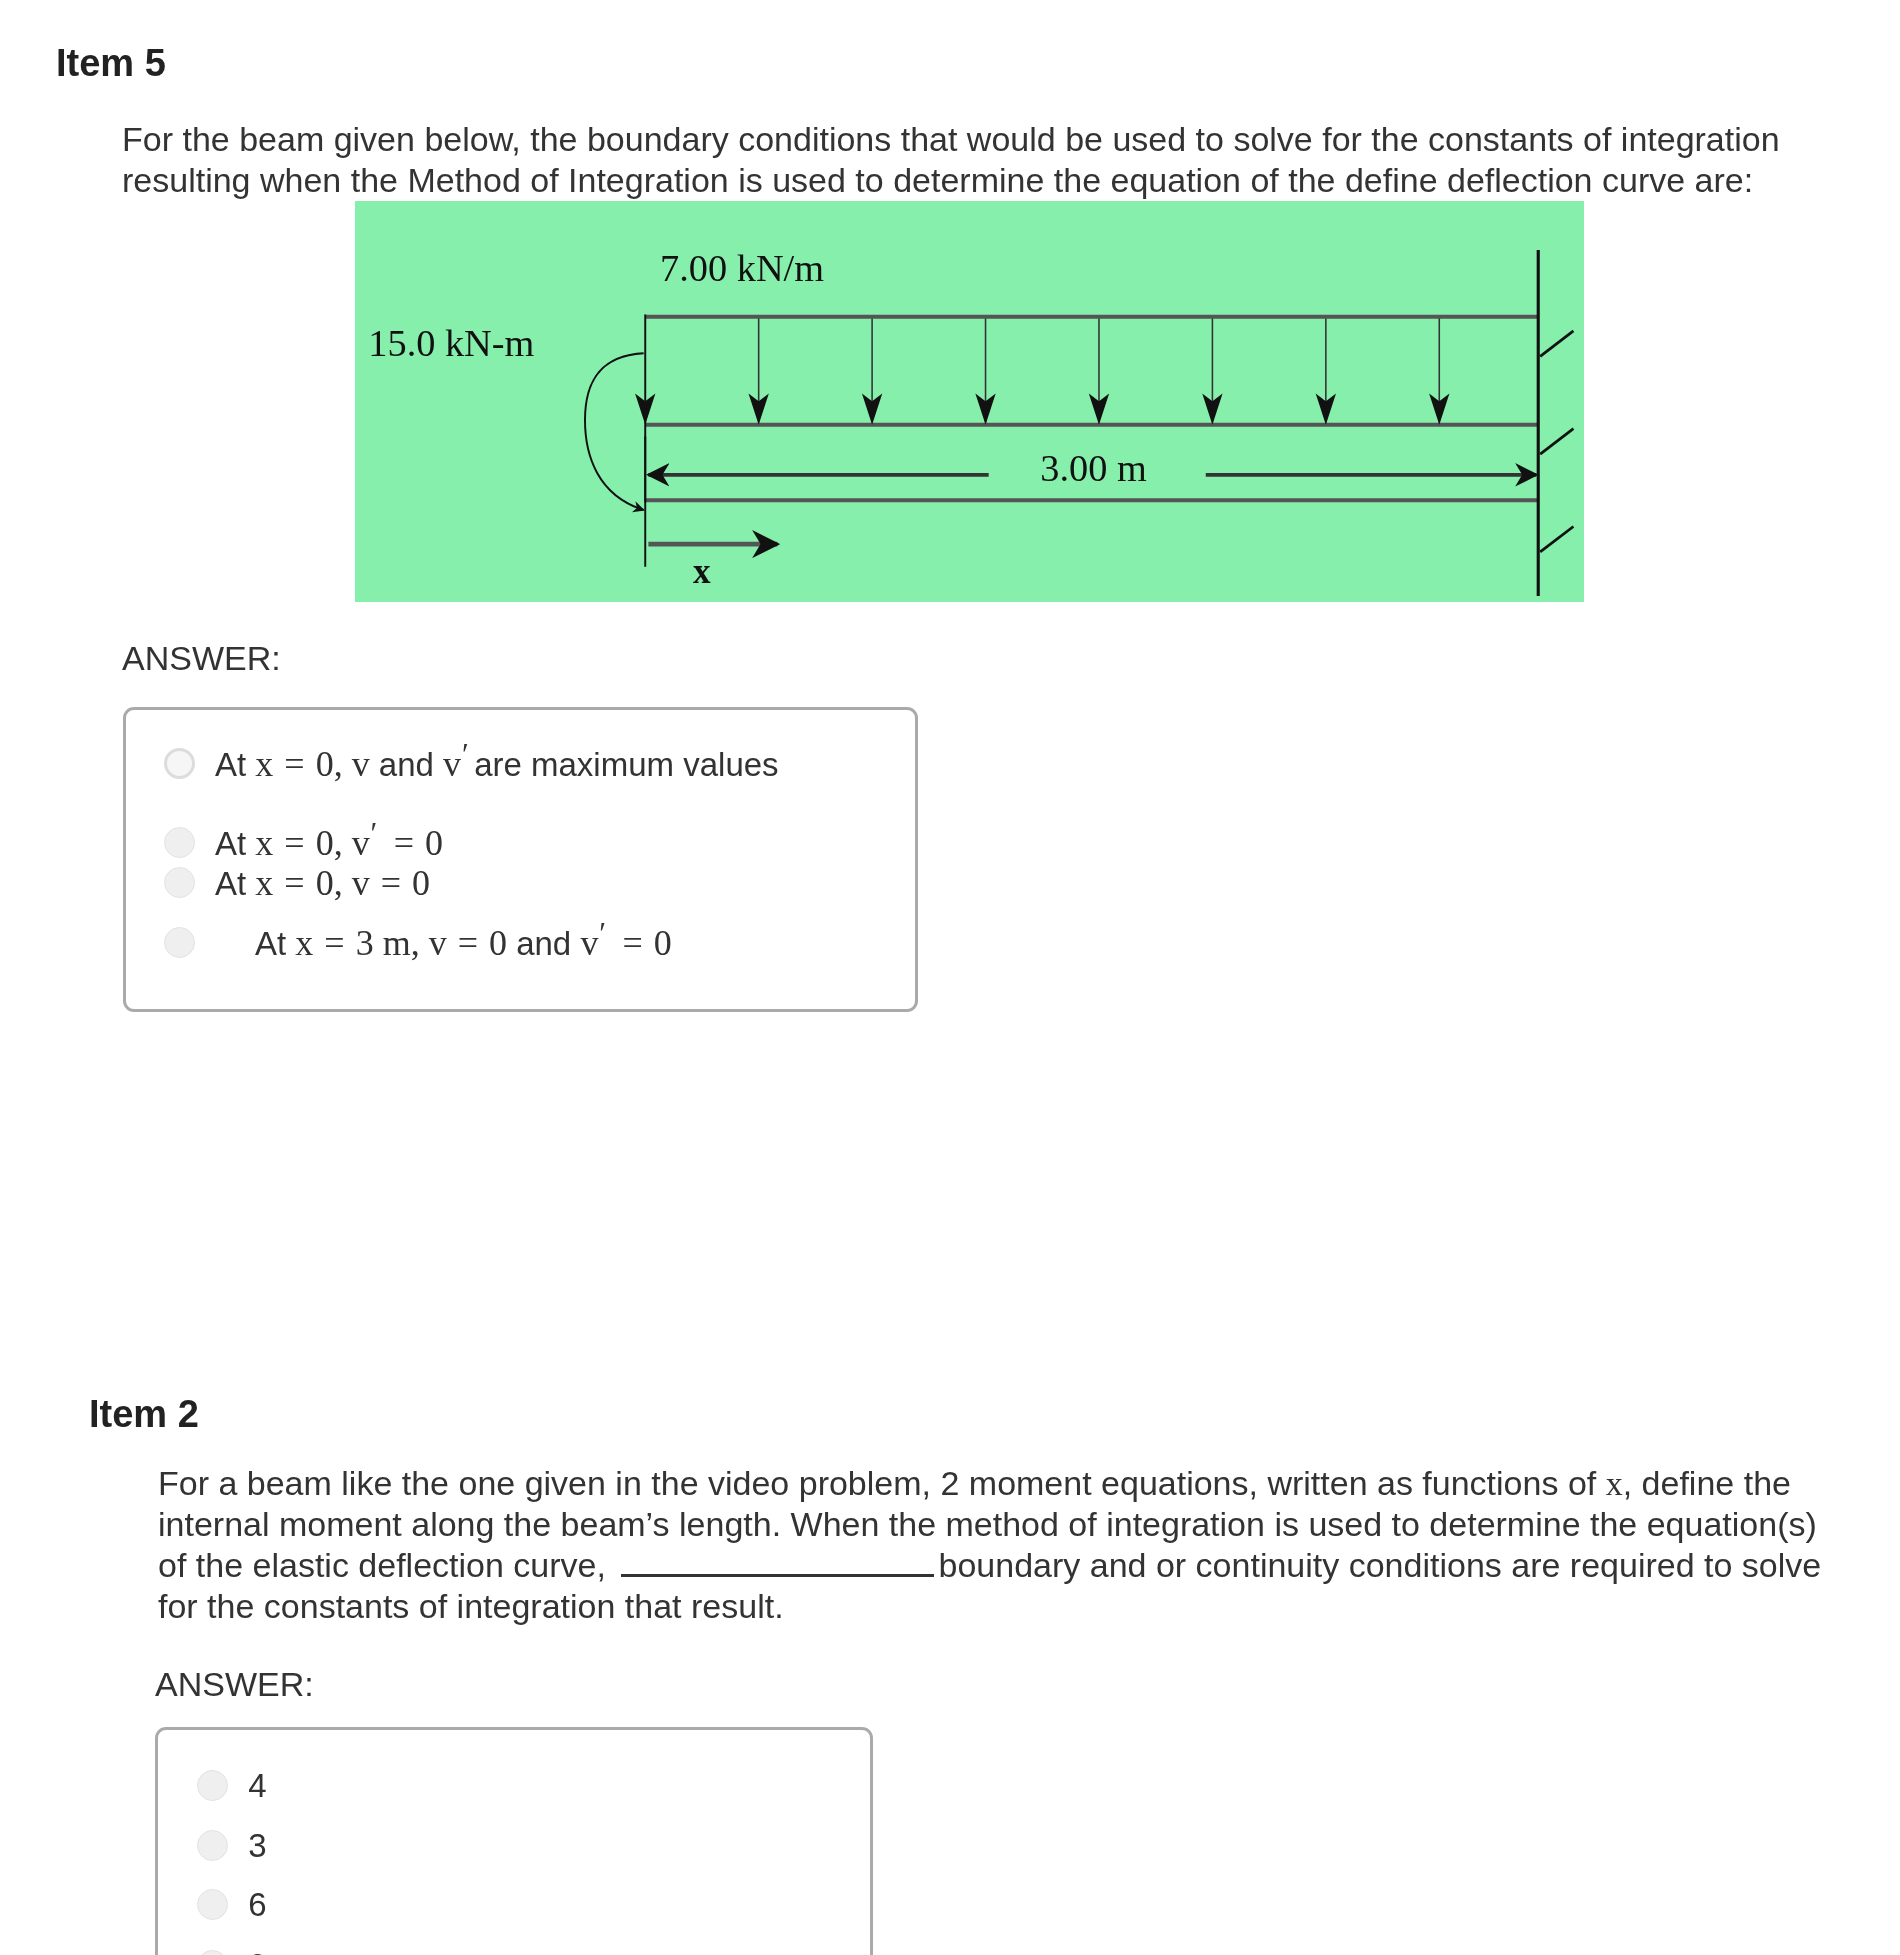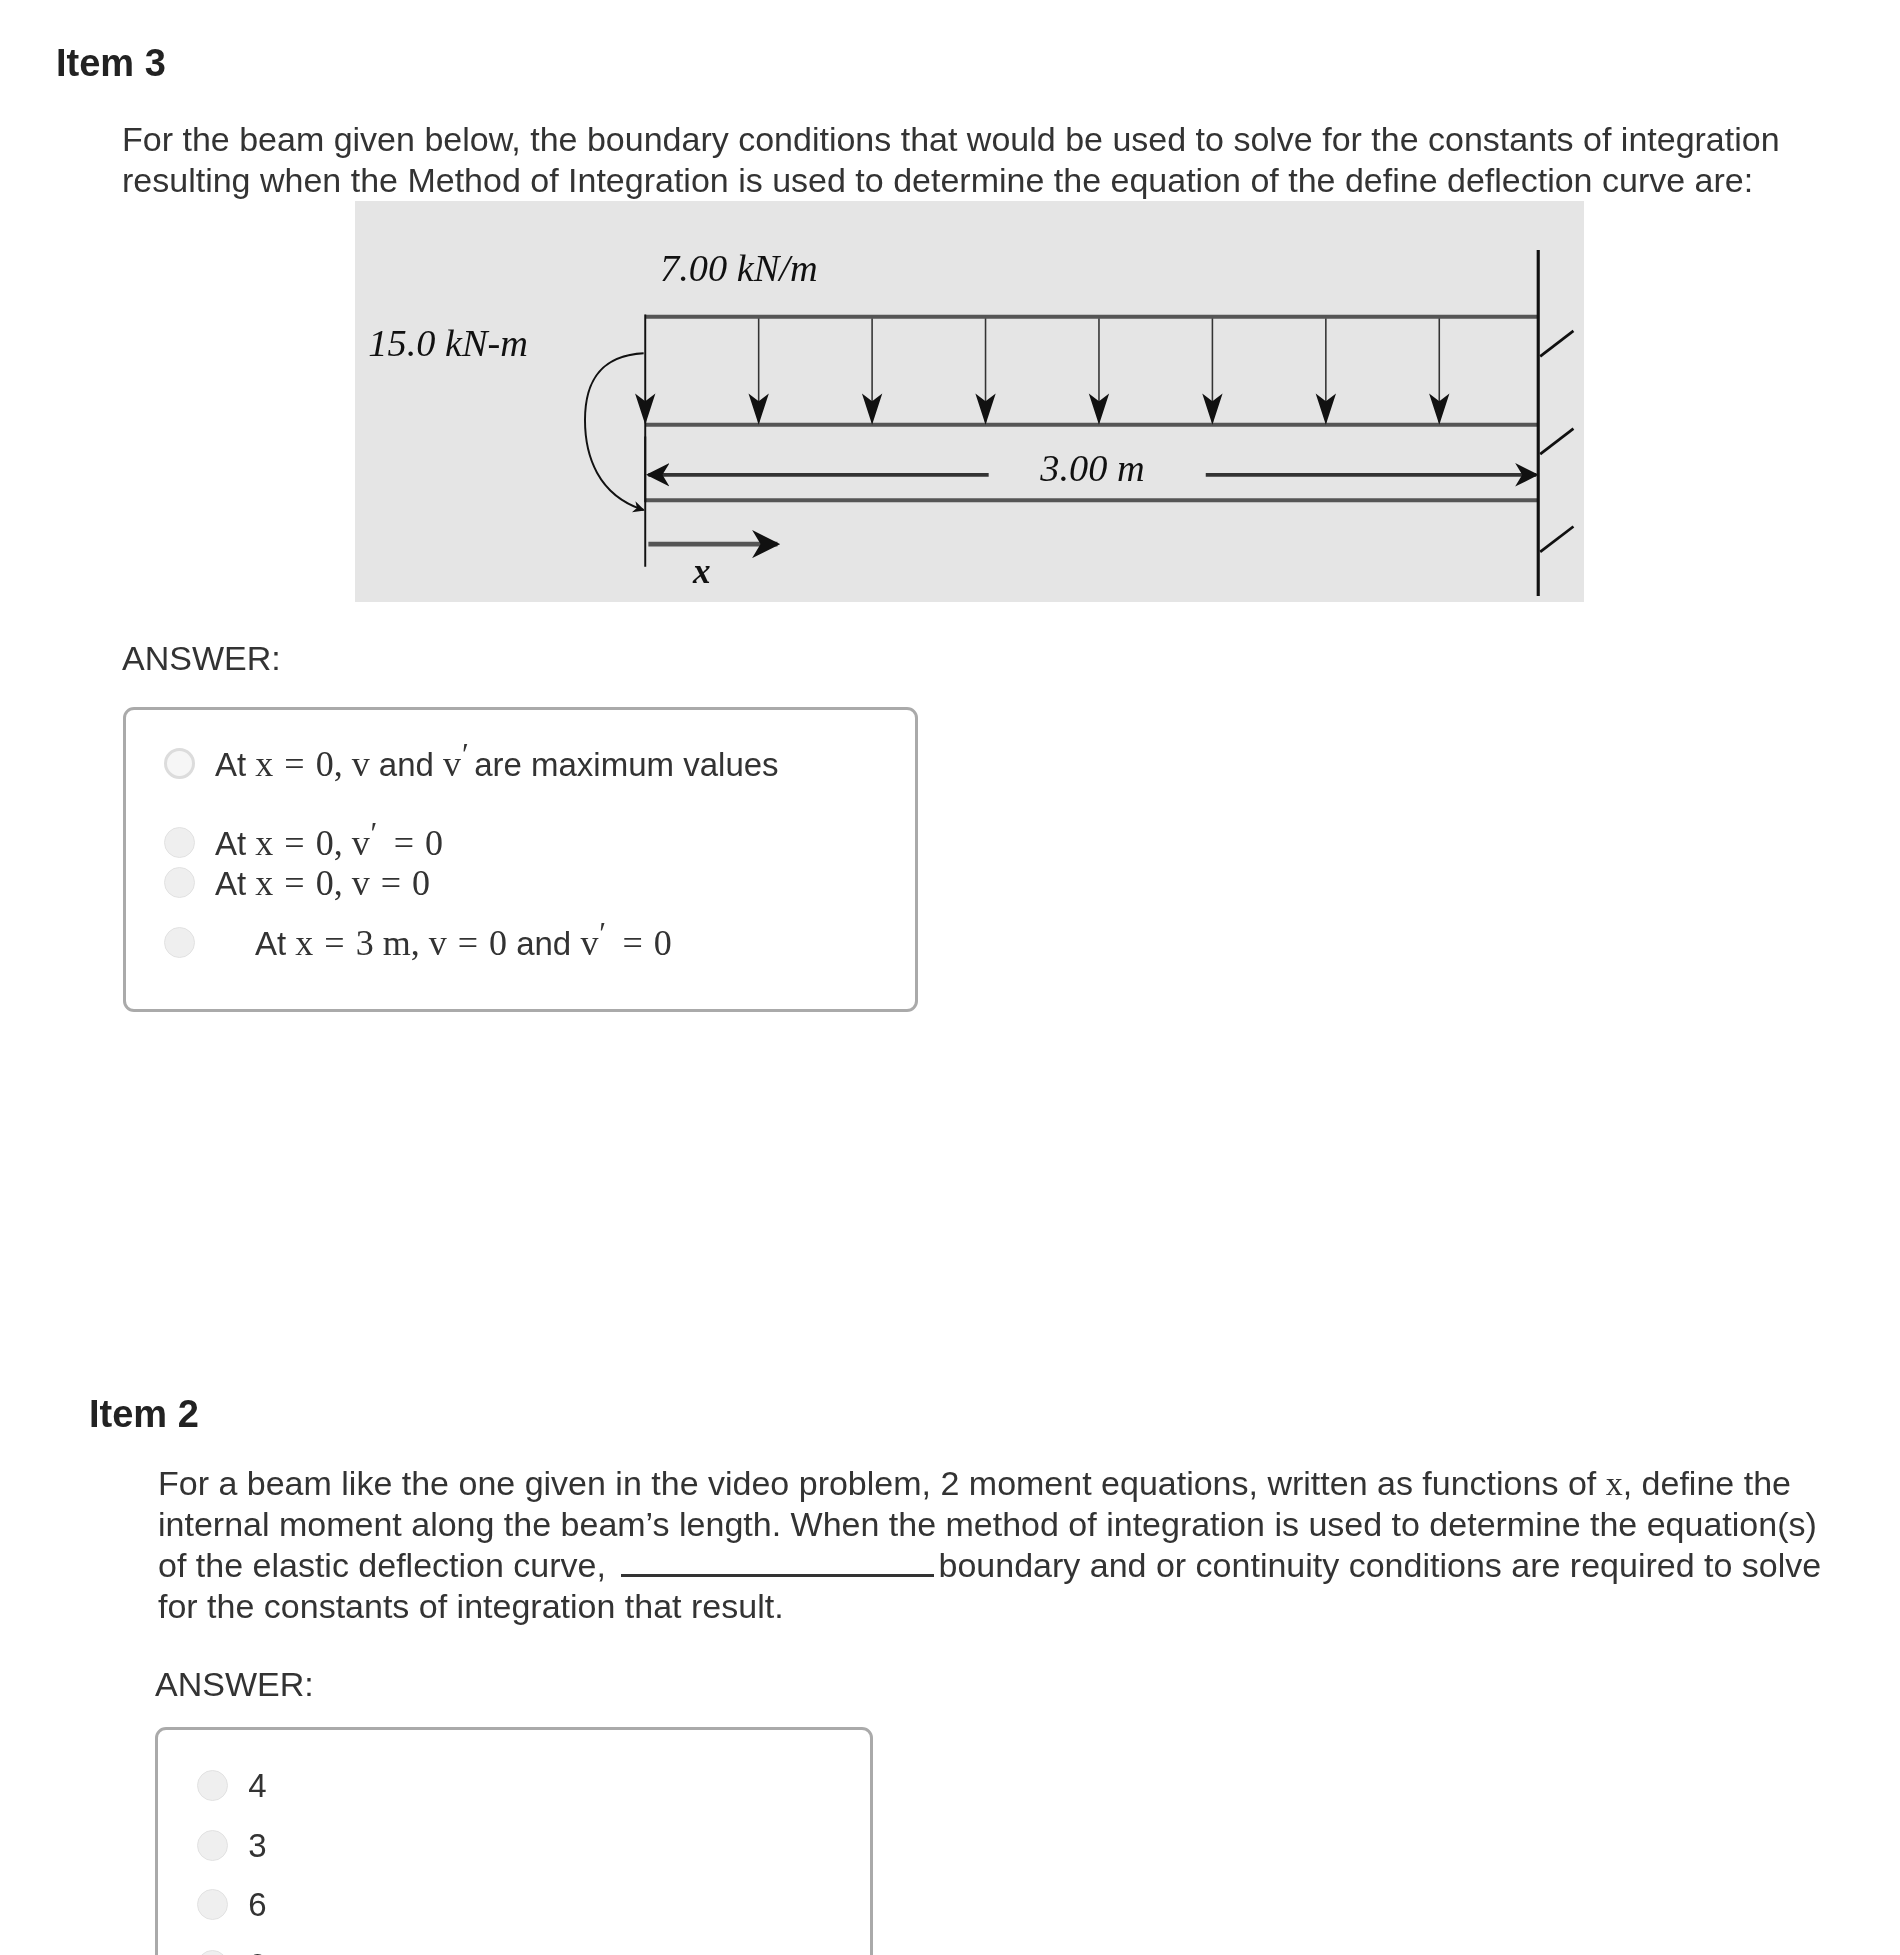--- a/index.html
+++ b/index.html
@@ -13,28 +13,28 @@
   .answer-box { position: absolute; border: 3.1px solid #aaaaaa; border-radius: 11px; background: #ffffff; box-sizing: border-box; }
   .option { position: absolute; display: flex; align-items: center; white-space: nowrap; cursor: pointer; }
   .radio { width: 31px; height: 31px; border-radius: 50%; box-sizing: border-box;
            border: 1.2px solid #e2e2e2; background: #efefef; flex: 0 0 auto; }
   .radio.focused { border: 3.1px solid #dcdcdc; background: #f6f6f6; }
   .opt-text { font-size: 33px; color: #333333; margin-left: 20px; line-height: 1; }
   .m { font-family: "Liberation Serif", serif; font-size: 36px; }
   .eq { font-family: "Liberation Serif", serif; font-size: 36px; padding: 0 11px; }
   .prime { font-family: "Liberation Serif", serif; font-size: 31px; position: relative; top: -11px; margin-left: 0.8px; margin-right: 5.5px; }
   .blank { display: inline-block; width: 313px; border-bottom: 3.5px solid #333333; height: 27px; vertical-align: baseline; margin: 0 4.7px 0 5.5px; }
-  .diagram { position: absolute; left: 355px; top: 201px; width: 1229px; height: 401px; background: #e5e5e5; font-style: italic; }
+  .diagram { position: absolute; left: 355px; top: 201px; width: 1229px; height: 401px; background: #86efac; }
   .diagram svg { position: absolute; left: 0; top: 0; }
   .dtext { font-family: "Liberation Serif", serif; fill: #111111; }
 </style>
 </head>
 <body>
 
-<div class="item-title" style="left:56px; top:44px;">Item 3</div>
+<div class="item-title" style="left:56px; top:44px;">Item 5</div>
 
 <div class="para" style="left:122px; top:119px;">
   <span class="line">For the beam given below, the boundary conditions that would be used to solve for the constants of integration</span>
   <span class="line">resulting when the Method of Integration is used to determine the equation of the define deflection curve are:</span>
 </div>
 
 <div class="diagram">
   <svg id="beam-svg" width="1229" height="401" viewBox="0 0 3142 1025">
     <defs>
       <marker id="ah" viewBox="0 0 10 10" refX="9" refY="5" markerWidth="6" markerHeight="6" orient="auto-start-reverse">

